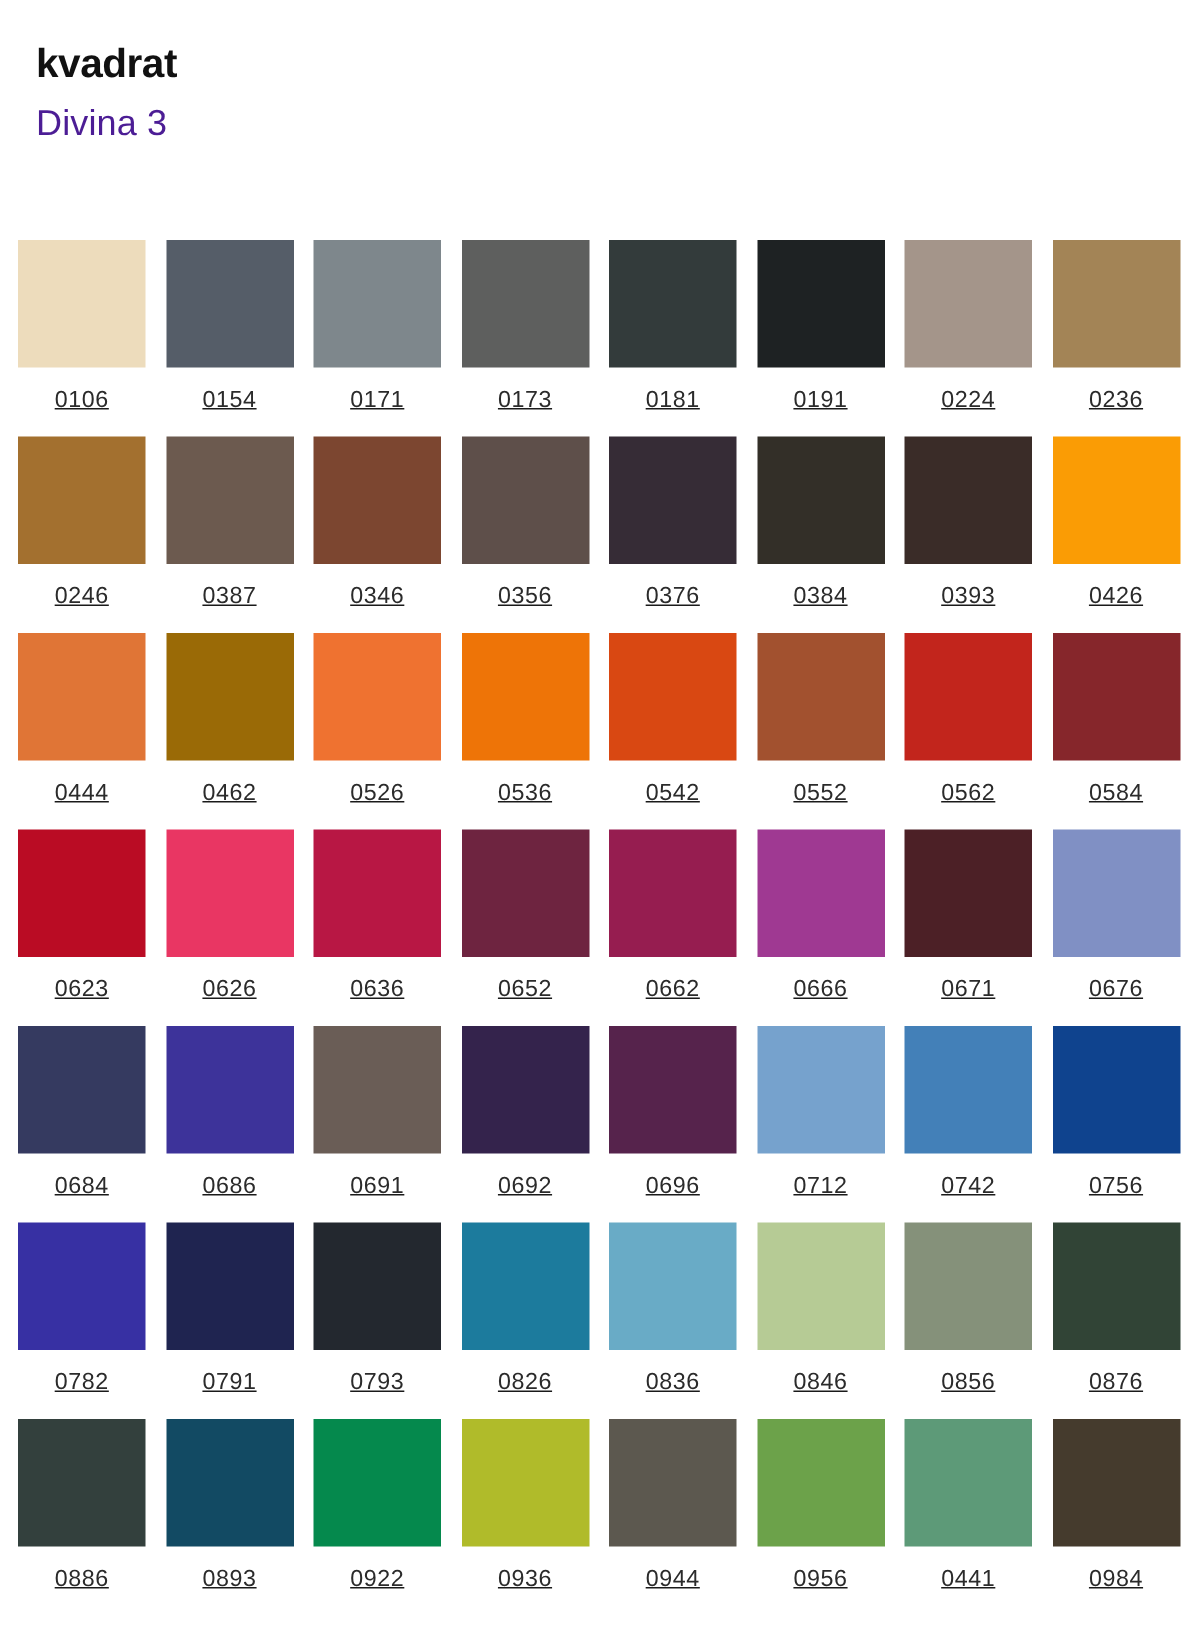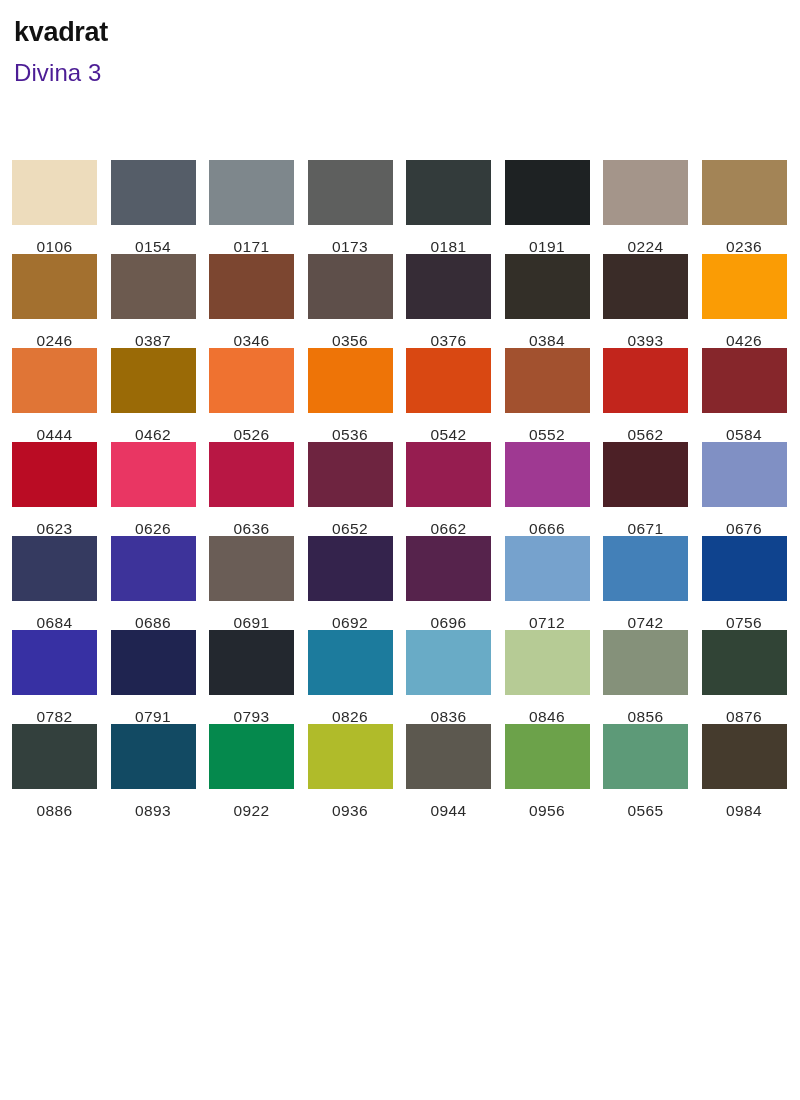--- a/index.html
+++ b/index.html
@@ -13,21 +13,21 @@
     height: 1100px;
     font-family: "Liberation Sans", sans-serif;
     color: #1a1a1a;
     overflow: hidden;
   }
 
   .page {
     width: 800px;
     height: 1100px;
     position: relative;
-    padding: 0;
+    padding: 10px;
   }
 
   
   .header {
     padding: 18px 0 0 14px;
   }
   .brand {
     font-size: 27px;
     font-weight: bold;
     letter-spacing: -0.3px;
@@ -47,21 +47,22 @@
 
   
   .swatch-grid {
     position: absolute;
     top: 160px;
     left: 12px;
     width: 788px;
   }
   .swatch-row {
     display: flex;
-    height: 94px;
+    height: 131px;
+    text-decoration: underline;
   }
   .swatch-cell {
     width: 98.7px;
     display: flex;
     flex-direction: column;
     align-items: flex-start;
   }
   .swatch-chip {
     width: 85px;
     height: 85px;
@@ -314,21 +315,21 @@
         <div class="swatch-cell">
           <div class="swatch-chip" style="background-color: rgb(92, 88, 79);"></div>
           <div class="swatch-label">0944</div>
         </div>
         <div class="swatch-cell">
           <div class="swatch-chip" style="background-color: rgb(108, 162, 74);"></div>
           <div class="swatch-label">0956</div>
         </div>
         <div class="swatch-cell">
           <div class="swatch-chip" style="background-color: rgb(93, 154, 120);"></div>
-          <div class="swatch-label">0565</div>
+          <div class="swatch-label">0441</div>
         </div>
         <div class="swatch-cell">
           <div class="swatch-chip" style="background-color: rgb(69, 59, 45);"></div>
           <div class="swatch-label">0984</div>
         </div>
       </div>
     </div>
 
 </div>
 

